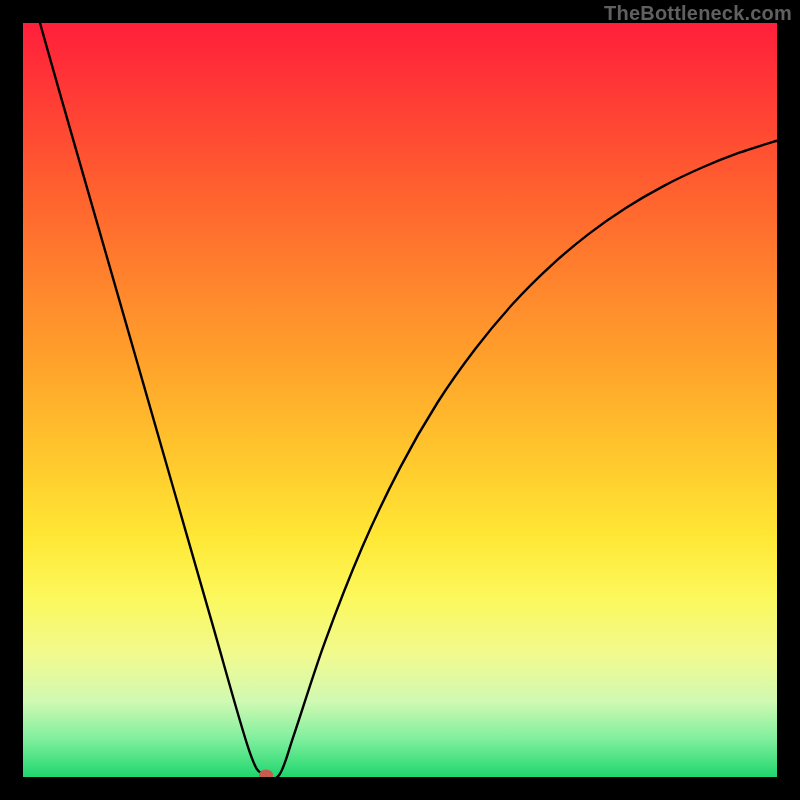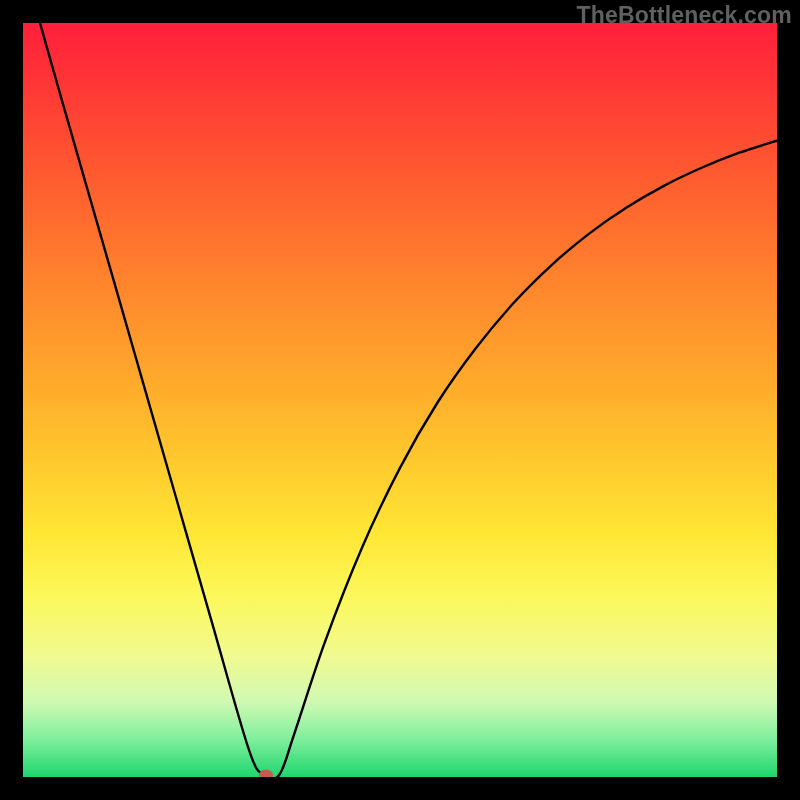--- a/index.html
+++ b/index.html
@@ -48,21 +48,21 @@
     top: 0;
     width: 754px;
     height: 754px;
     overflow: visible;
   }
   .watermark {
     position: absolute;
     top: 2px;
     right: 8px;
     color: #606060;
-    font-size: 23px;
+    font-size: 20px;
     font-weight: 600;
     letter-spacing: 0.2px;
   }
   .marker {
     position: absolute;
     width: 14px;
     height: 11px;
     border-radius: 50%;
     background: #c85b50;
     transform: translate(-50%, -50%);

